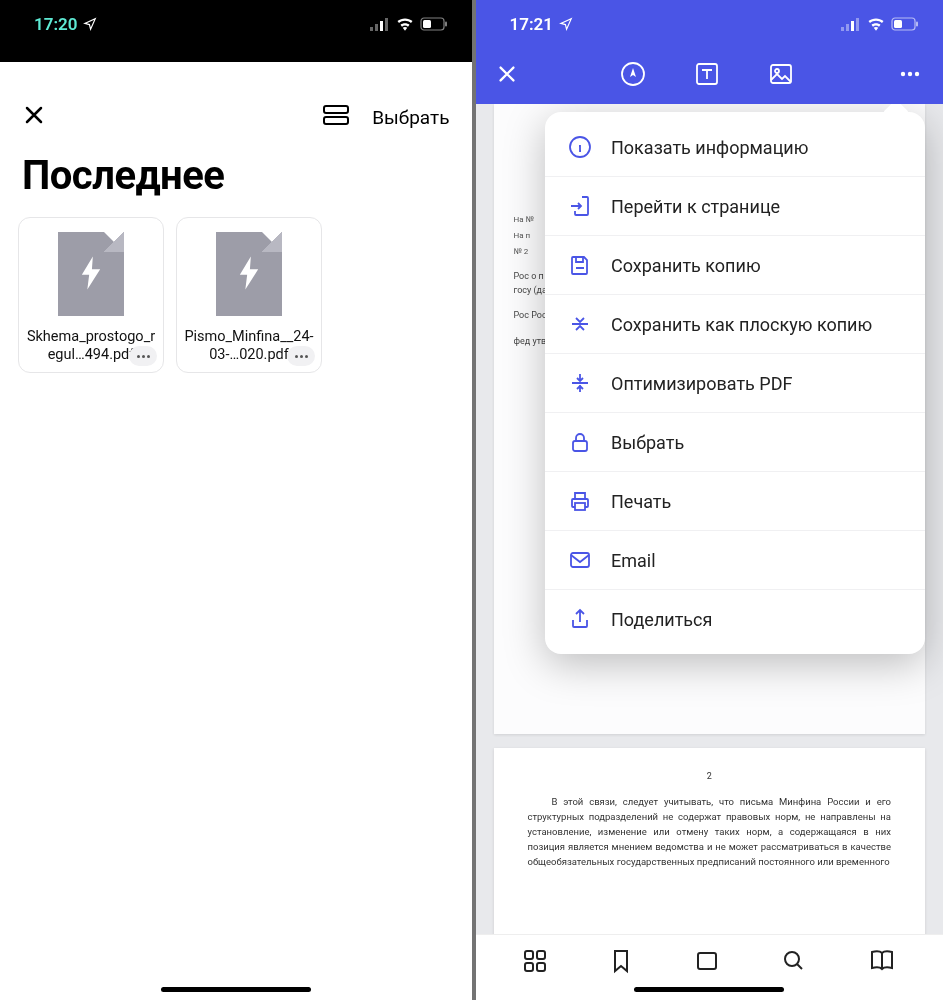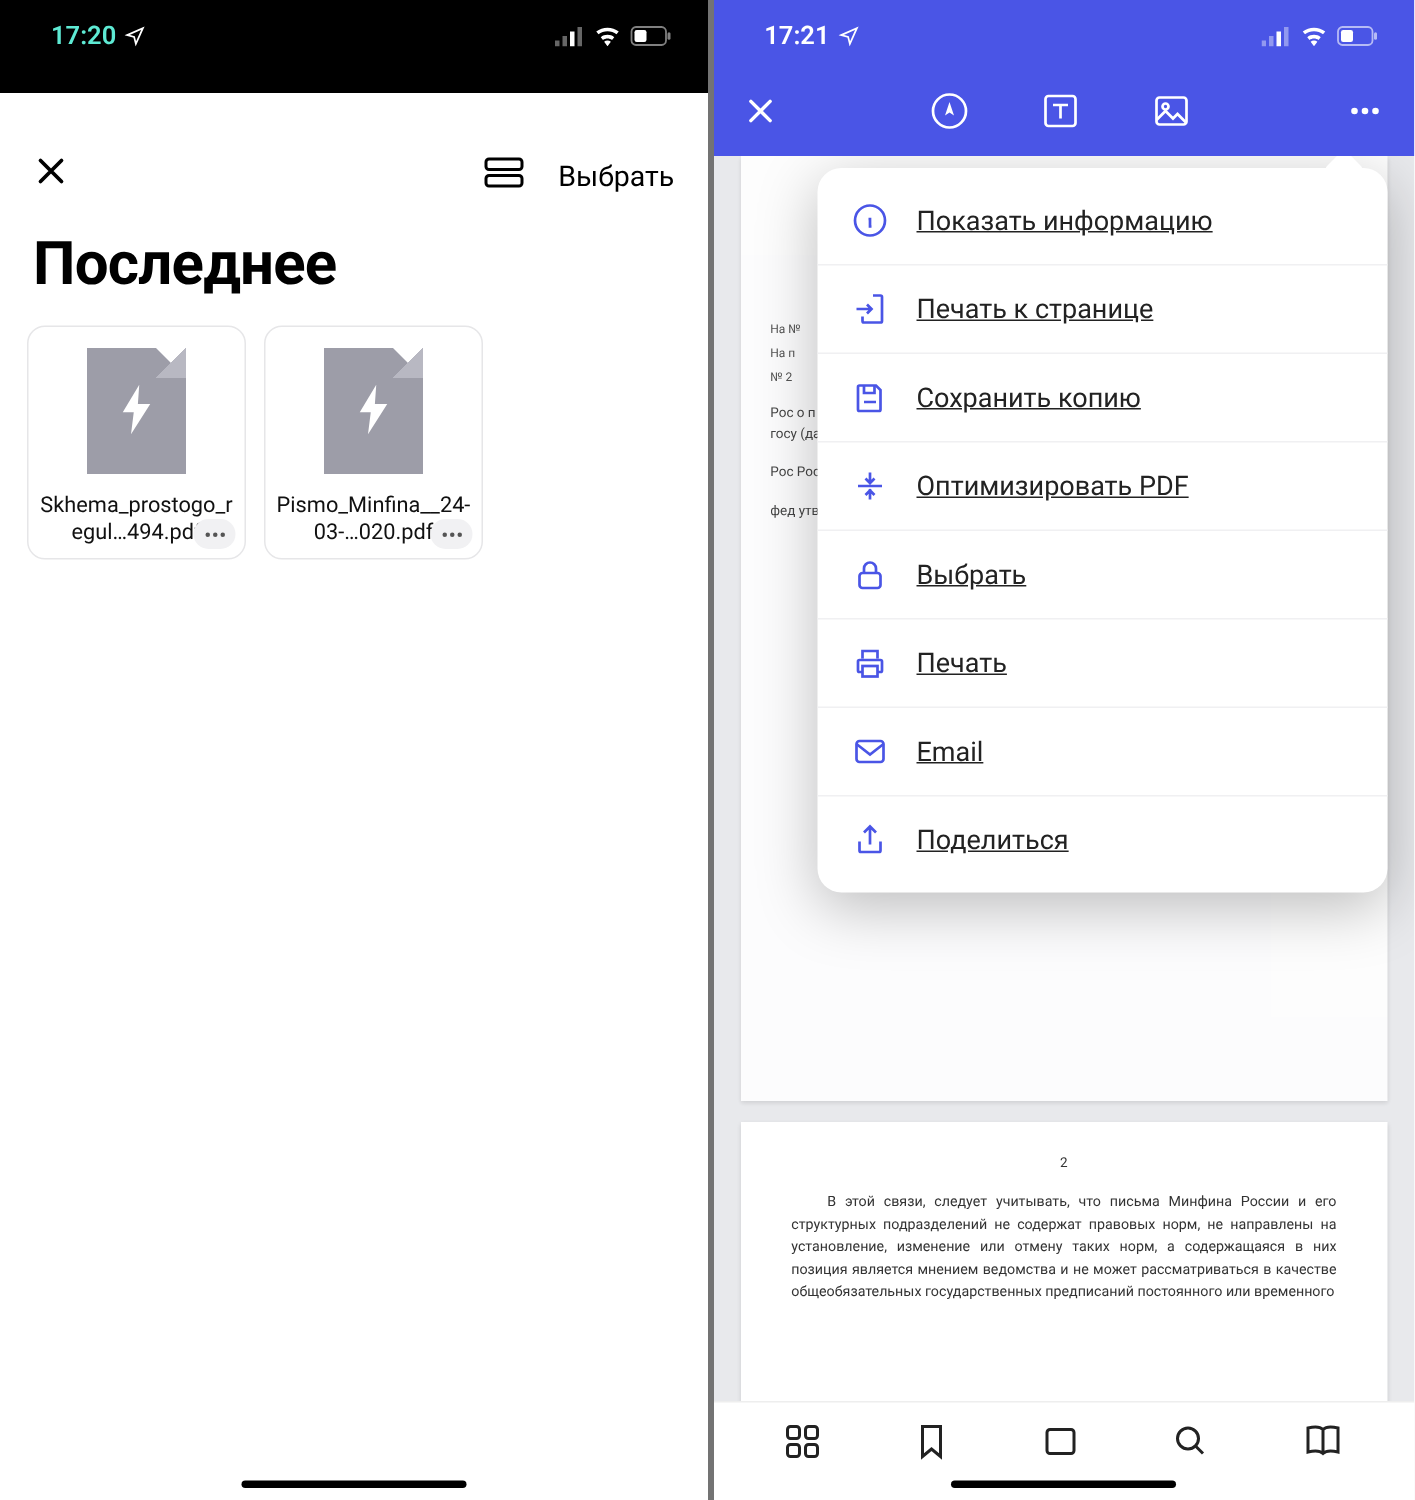--- a/index.html
+++ b/index.html
@@ -178,21 +178,20 @@
     border-radius:2px;
   }
   .menu-item{
     display:flex;
     align-items:center;
     gap:18px;
     padding: 16px 22px;
     font-size:18px;
     color:#222;
     border-bottom:1px solid #f0f0f2;
-    text-decoration:underline;
   }
   .menu-item:last-child{border-bottom:none;}
   .menu-item .mico{
     width:26px; height:26px;
     display:flex; align-items:center; justify-content:center;
     color:#4a55e6;
     flex-shrink:0;
   }
 
   .bottom-bar{
@@ -374,30 +373,39 @@
           </div>
         <span>Показать информацию</span>
       </div>
       <div class="menu-item">
         <div class="mico">
             <svg width="24" height="24" viewBox="0 0 24 24" fill="none" stroke="currentColor" stroke-width="1.8">
               <path d="M14 3h5a1 1 0 011 1v16a1 1 0 01-1 1H8a1 1 0 01-1-1v-3"></path>
               <path d="M3 12h10m-3-3l3 3-3 3"></path>
             </svg>
           </div>
-        <span>Печать к странице</span>
+        <span>Перейти к странице</span>
       </div>
       <div class="menu-item">
         <div class="mico">
             <svg width="24" height="24" viewBox="0 0 24 24" fill="none" stroke="currentColor" stroke-width="1.8">
               <path d="M5 4h11l3 3v13a1 1 0 01-1 1H5a1 1 0 01-1-1V5a1 1 0 011-1z"></path>
               <path d="M8 4v5h7V4M8 15h8"></path>
             </svg>
           </div>
         <span>Сохранить копию</span>
+      </div>
+      <div class="menu-item">
+        <div class="mico">
+            <svg width="24" height="24" viewBox="0 0 24 24" fill="none" stroke="currentColor" stroke-width="1.8">
+              <path d="M12 3v18M5 9l7-6 7 6M5 15l7 6 7-6" stroke="none"></path>
+              <path d="M8 6l4 4 4-4M8 18l4-4 4 4M4 12h16"></path>
+            </svg>
+          </div>
+        <span>Сохранить как плоскую копию</span>
       </div>
       <div class="menu-item">
         <div class="mico">
             <svg width="24" height="24" viewBox="0 0 24 24" fill="none" stroke="currentColor" stroke-width="1.8">
               <path d="M12 3v7M9 7l3 3 3-3M12 21v-7m-3 4l3-3 3 3M4 12h16"></path>
             </svg>
           </div>
         <span>Оптимизировать PDF</span>
       </div>
       <div class="menu-item">

